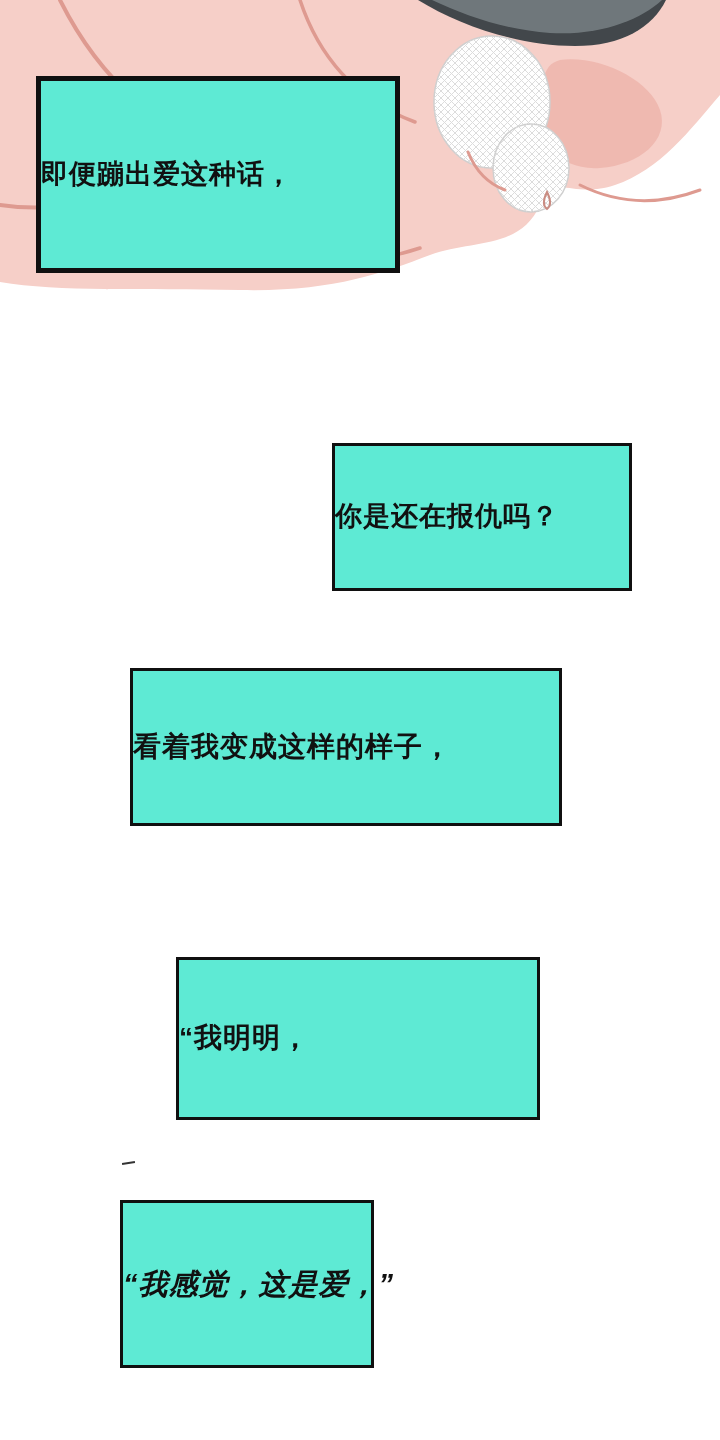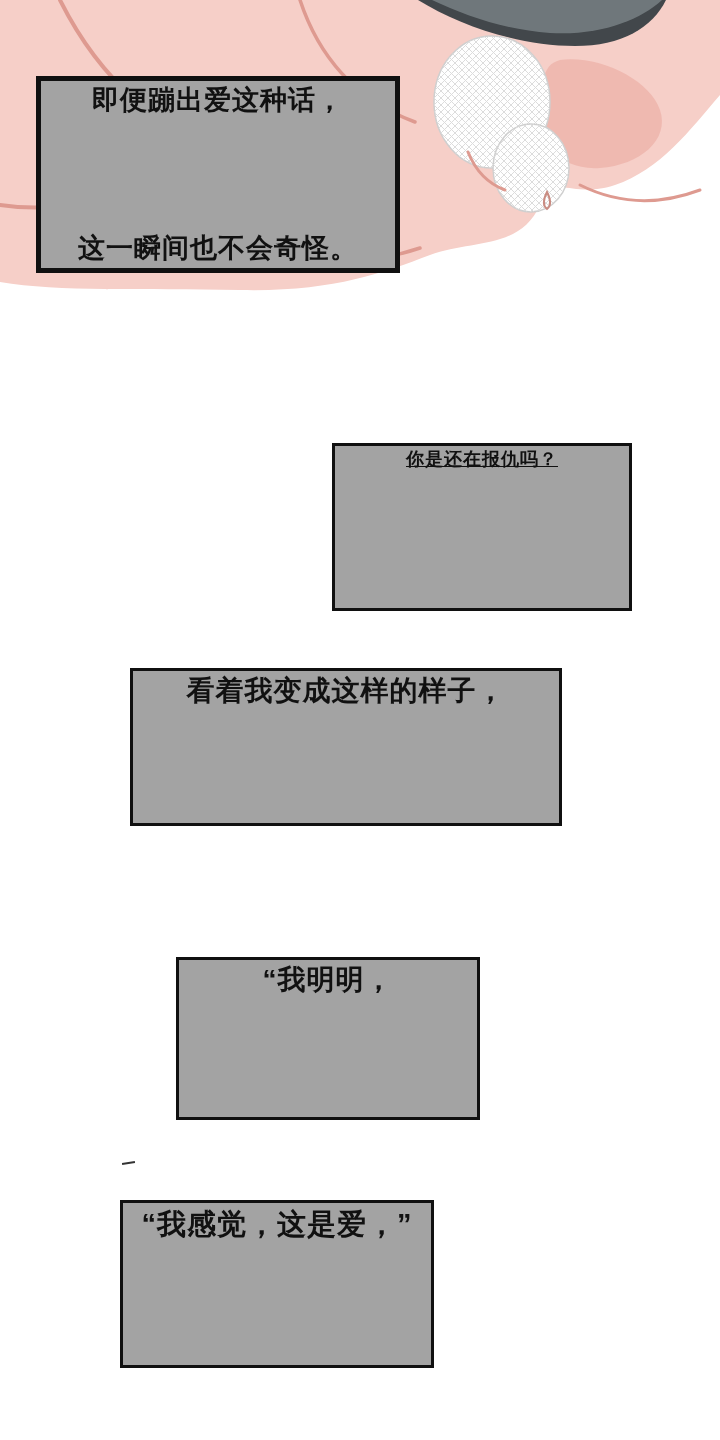--- a/index.html
+++ b/index.html
@@ -12,37 +12,37 @@
     font-family:"Liberation Sans","DejaVu Sans",sans-serif;
   }
   .artwork{position:absolute;top:0;left:0;display:block;}
   .skin{fill:var(--skin,#f6cfc8);}
   .skin-shadow{fill:var(--skin-shadow,#eeb3aa);}
   .cline{stroke:var(--line,#de9a90);fill:none;stroke-linecap:round;}
   .hair-dark{fill:var(--hair-dark,#42474b);}
   .hair-light{fill:var(--hair-light,#8e979b);}
   .tbox{
     position:absolute;
-    background:#a3a3a3;
+    background:#5eead4;
     border:3px solid #101010;
     display:flex;
-    flex-direction:column;
+    flex-direction:row;
     justify-content:space-between;
     align-items:center;
     text-align:center;
     color:#111111;
     font-weight:700;
     box-sizing:border-box;
   }
   .tbox p{margin:0;line-height:1.45;letter-spacing:1px;white-space:nowrap;}
   .narration{left:36px;top:76px;width:364px;height:197px;border-width:5px;font-size:27px;}
-  .speech-1{left:332px;top:443px;width:300px;height:168px;font-size:18px;text-decoration:underline;}
+  .speech-1{left:332px;top:443px;width:300px;height:148px;font-size:27px;}
   .speech-2{left:130px;top:668px;width:432px;height:158px;font-size:28px;gap:26px;}
-  .speech-3{left:176px;top:957px;width:304px;height:163px;font-size:28px;}
-  .speech-4{left:120px;top:1200px;width:314px;height:168px;font-size:29px;}
+  .speech-3{left:176px;top:957px;width:364px;height:163px;font-size:28px;}
+  .speech-4{left:120px;top:1200px;width:254px;height:168px;font-size:29px;font-style:italic;}
   .stray{
     position:absolute;
     left:122px;top:1162px;
     width:13px;height:0;
     border-top:2.5px solid #333;
     transform:rotate(-8deg);
   }
 </style>
 </head>
 <body>
@@ -78,21 +78,20 @@
       <ellipse cx="531" cy="168" rx="38" ry="44" fill="#ffffff" stroke="#cfcfcf" stroke-width="1.5"></ellipse>
       <ellipse cx="531" cy="168" rx="38" ry="44" fill="url(#mesh)"></ellipse>
     </g>
 
     <path class="cline" stroke-width="3" d="M468 152 C476 172 489 184 505 190"></path>
     <path d="M547 192 C543 200 543 206 547 209 C551 206 551 200 547 192 Z" fill="none" stroke="#c98b81" stroke-width="2"></path>
   </svg>
 
   <div class="tbox narration">
     <p>即便蹦出爱这种话，</p>
-    <p>这一瞬间也不会奇怪。</p>
   </div>
 
   <div class="tbox speech-1">
     <p>你是还在报仇吗？</p>
   </div>
 
   <div class="tbox speech-2">
     <p>看着我变成这样的样子，</p>
   </div>
 

